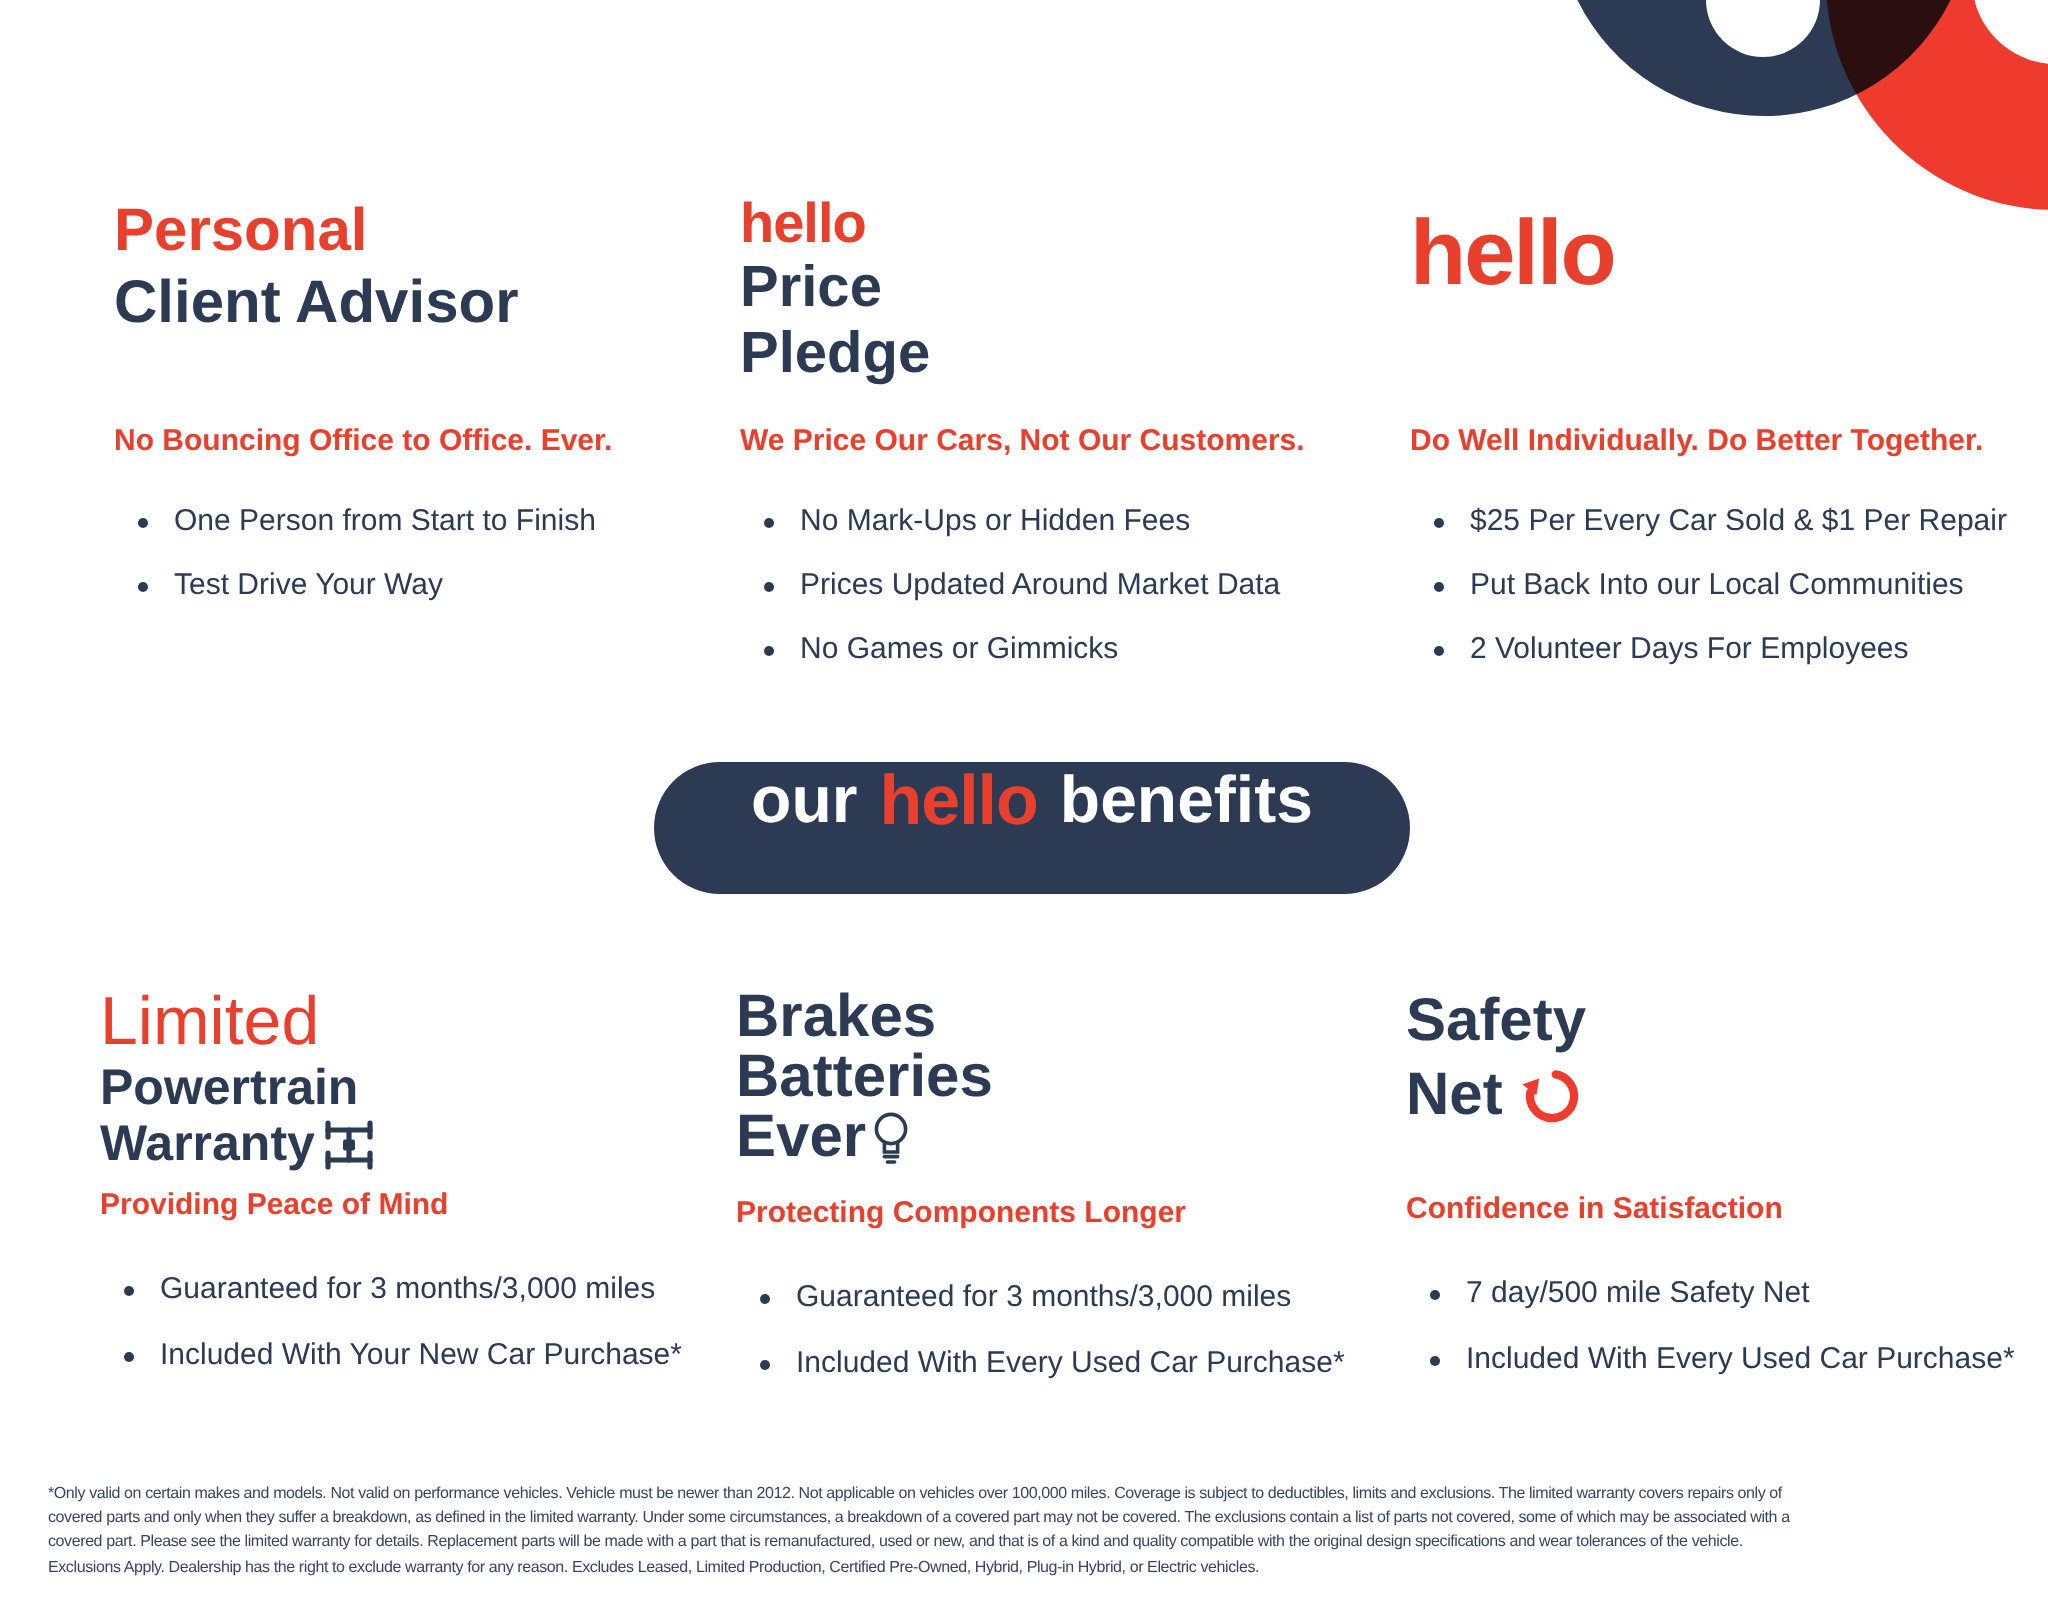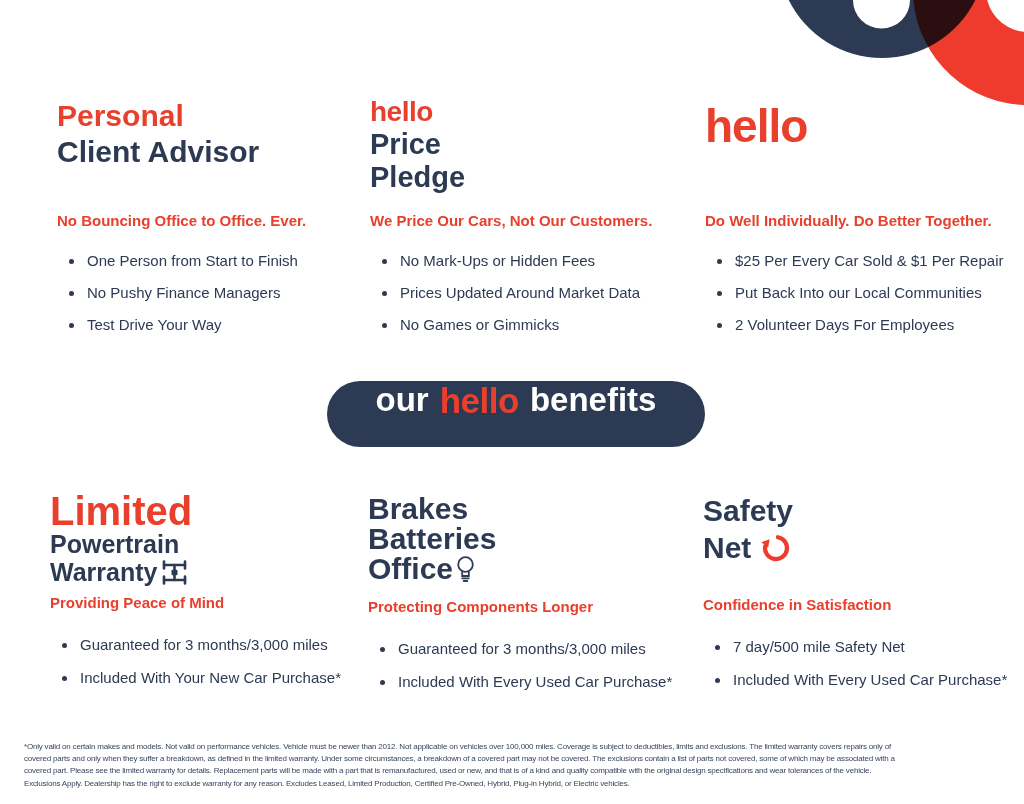--- a/index.html
+++ b/index.html
@@ -47,21 +47,21 @@
   
   .h-red{font-size:30px;font-weight:700;color:var(--red);line-height:36px;white-space:nowrap}
   .h-navy{font-size:30px;font-weight:700;color:var(--navy);line-height:36px;white-space:nowrap}
   .brand{font-weight:800;color:var(--red);letter-spacing:-0.5px}
   .c2-brand{font-size:28px;line-height:32px}
   .c2-line{font-size:29px;font-weight:700;color:var(--navy);line-height:33px}
   .c3-brand{font-size:46px;line-height:48px;letter-spacing:-1px}
   .c3-gives{font-size:19px;font-weight:800;color:var(--navy);letter-spacing:3.5px;margin-top:3px;white-space:nowrap}
 
   
-  .b-accent{font-size:40px;font-weight:700;color:var(--red);line-height:38px;white-space:nowrap}
+  .b-accent{font-size:34px;font-weight:400;color:var(--red);line-height:38px;white-space:nowrap}
   .b1-line{font-size:25px;font-weight:700;color:var(--navy);line-height:28px;white-space:nowrap}
   .b2-line{font-size:30px;font-weight:700;color:var(--navy);line-height:30px;white-space:nowrap}
   .b3-line{font-size:30px;font-weight:700;color:var(--navy);line-height:37px;white-space:nowrap}
   .iconline{display:flex;align-items:center;gap:2px}
 
   
   .banner{
     position:absolute;left:327px;top:381px;width:378px;height:66px;
     background:var(--navy);border-radius:33px;
     display:flex;justify-content:center;gap:11px;
@@ -90,24 +90,20 @@
   <div class="top-row">
 
     <div class="col" style="left:57px;top:98px;width:300px;height:250px">
       <div class="h-red">Personal</div>
       <div class="h-navy">Client Advisor</div>
       <p class="subhead">No Bouncing Office to Office. Ever.</p>
       <ul class="bullets">
         <li>
             <span class="dot"></span>
             <span>One Person from Start to Finish</span>
-          </li>
-        <li>
-            <span class="dot"></span>
-            <span>No Pushy Finance Managers</span>
           </li>
         <li>
             <span class="dot"></span>
             <span>Test Drive Your Way</span>
           </li>
       </ul>
     </div>
 
     <div class="col" style="left:370px;top:96px;width:320px;height:250px">
       <div class="brand c2-brand">hello</div>
@@ -187,21 +183,21 @@
             <span class="dot"></span>
             <span>Included With Your New Car Purchase*</span>
           </li>
       </ul>
     </div>
 
     <div class="col" style="left:368px;top:494px;width:315px;height:215px">
       <div class="b2-line">Brakes</div>
       <div class="b2-line">Batteries</div>
       <div class="b2-line iconline">
-        <span>Office</span>
+        <span>Ever</span>
         <svg width="21" height="29" viewBox="0 0 21 29">
           <g stroke="#2D3A53" stroke-width="1.8" fill="none" stroke-linecap="round">
             <circle cx="10.5" cy="9.5" r="7.3"></circle>
             <path d="M 7.2 16.5 L 7.2 21 L 13.8 21 L 13.8 16.5"></path>
             <line x1="7.2" y1="23.3" x2="13.8" y2="23.3"></line>
             <line x1="8.7" y1="26" x2="12.3" y2="26"></line>
           </g>
         </svg>
       </div>
       <p class="subhead" style="top:104px">Protecting Components Longer</p>

